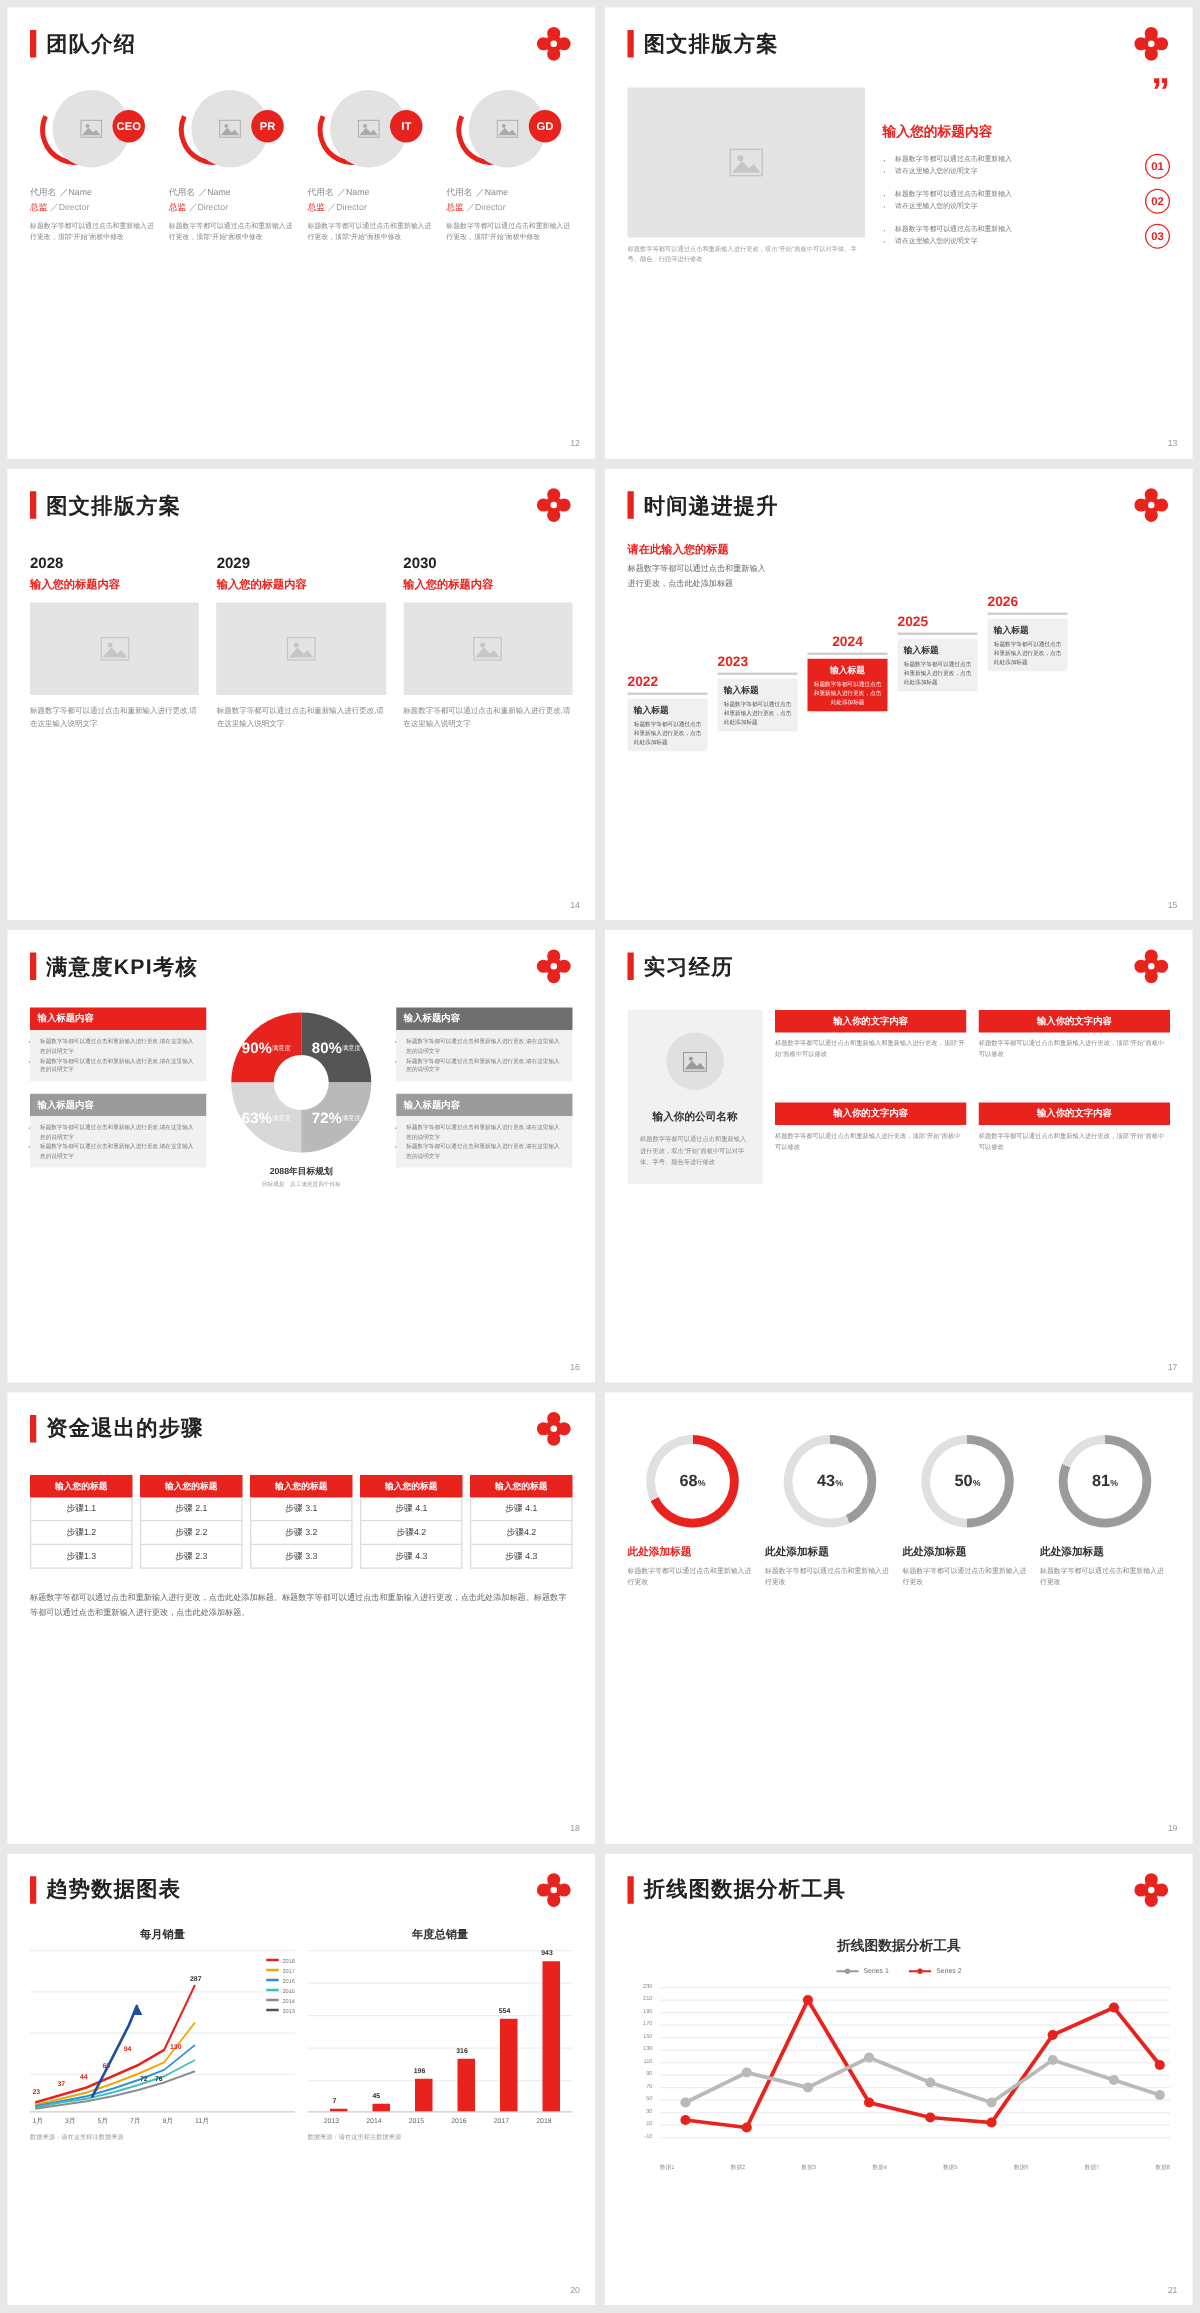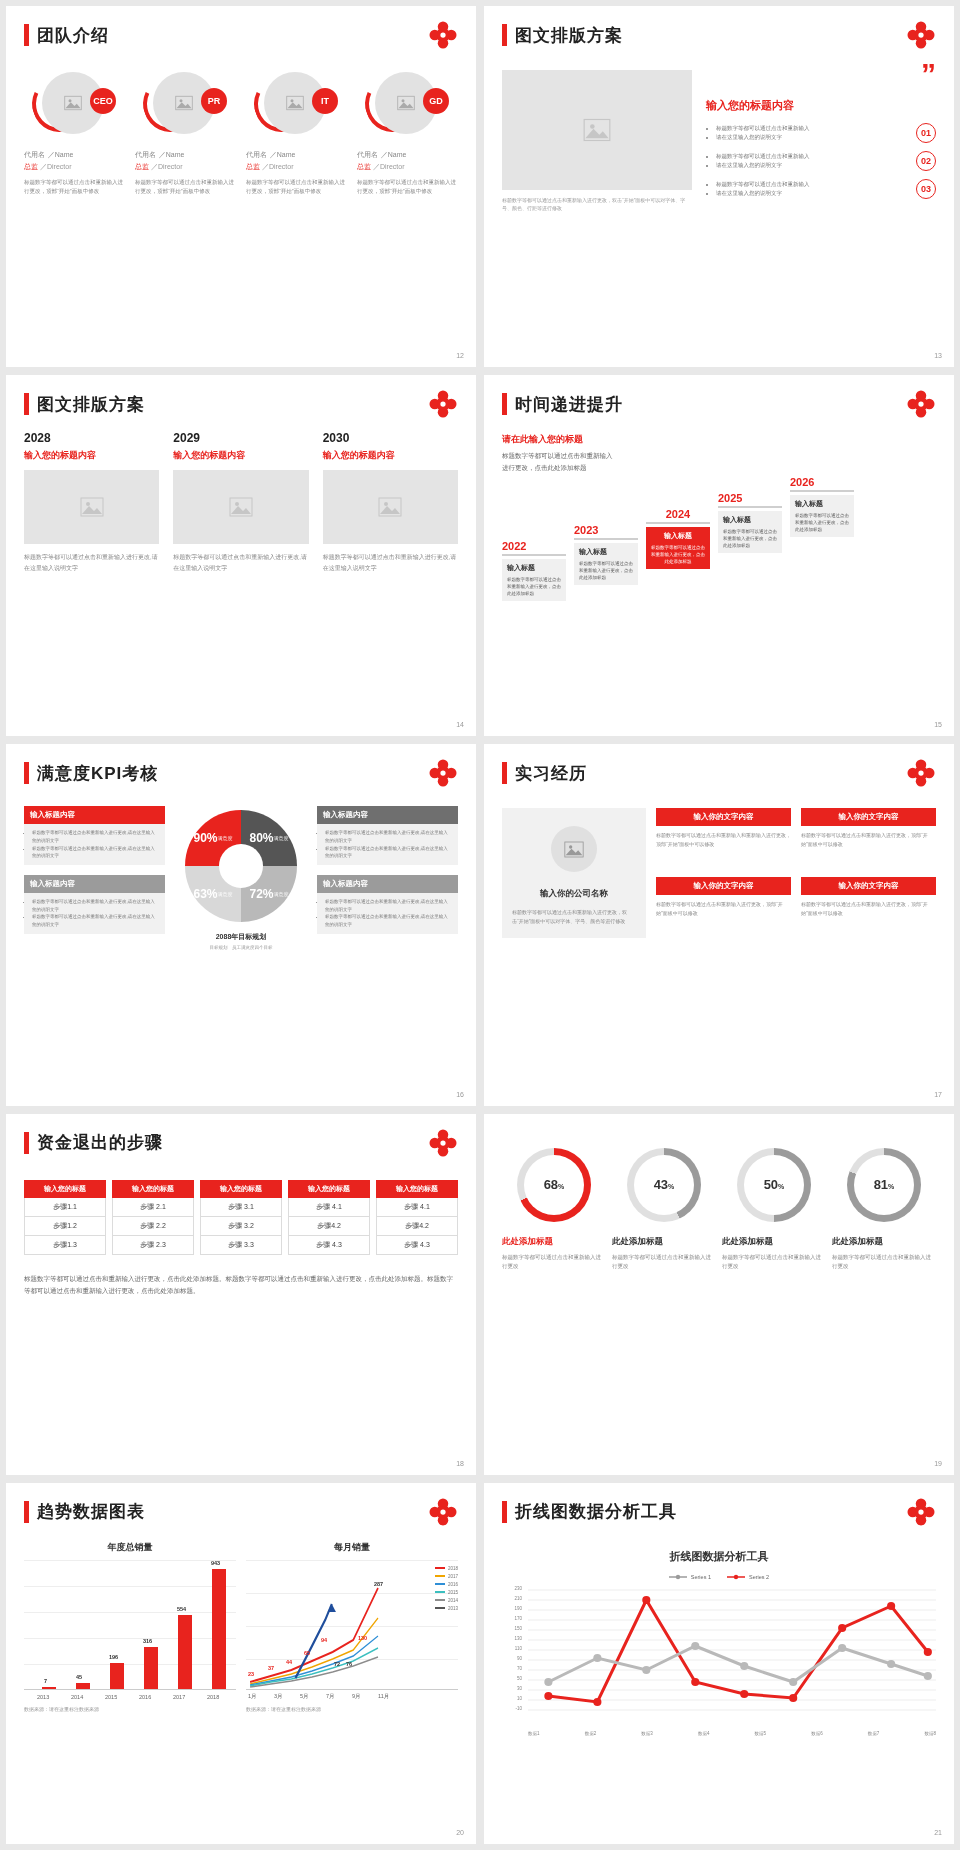--- a/index.html
+++ b/index.html
@@ -61,21 +61,21 @@
   .s13-cap { font-size:5px; color:#999; margin-top:6px; line-height:1.6; }
   .s13-right { flex:1; position:relative; padding-top:6px;}
   .quote { position:absolute; right:0; top:-8px; color:#e8231e; font-size:30px; font-weight:bold; line-height:.8; }
   .s13-title { font-size:11px; font-weight:bold; color:#e8231e; margin:22px 0 10px; }
   .s13-row { display:flex; align-items:center; gap:9px; margin-bottom:8px; }
   .s13-row ul { margin:0; padding-left:10px; flex:1; }
   .s13-row li { font-size:5.5px; color:#777; line-height:1.7; }
   .num-circle { width:20px; height:20px; border-radius:50%; border:1.5px solid #e8231e; color:#e8231e; font-size:9px; font-weight:bold; display:flex; align-items:center; justify-content:center; }
 
   
-  .s14-cols { display:flex; gap:14px; margin-top:12px; }
+  .s14-cols { display:flex; gap:14px; margin-top:24px; }
   .s14-col { flex:1; }
   .s14-year { font-size:12px; font-weight:bold; color:#222; }
   .s14-ttl { font-size:9px; font-weight:bold; color:#e8231e; margin-top:4px; }
   .s14-img { height:74px; margin-top:8px; }
   .s14-txt { font-size:6px; color:#888; line-height:1.8; margin-top:8px; }
 
   
   .s15-lead { margin-top:14px; }
   .s15-lead .h { font-size:9px; font-weight:bold; color:#e8231e; }
   .s15-lead .p { font-size:6.5px; color:#666; line-height:1.8; margin-top:4px; }
@@ -109,21 +109,21 @@
   .q3 { left:0; bottom:0; background:#d8d8d8; color:#fff; border-radius:0 0 0 56px; }
   .q4 { right:0; bottom:0; background:#b9b9b9; border-radius:0 0 56px 0; }
   .q b { font-size:12px; }
   .q i { font-style:normal; font-size:5px; opacity:.9; }
   .donut::after { content:""; position:absolute; left:34px; top:34px; width:44px; height:44px; border-radius:50%; background:#fff; }
   .s16-cap { font-size:7px; font-weight:bold; margin-top:10px; }
   .s16-cap2 { font-size:4.5px; color:#999; margin-top:3px; }
 
   
   .s17 { display:flex; gap:10px; margin-top:20px; }
-  .s17-left { width:144px; background:#f1f1f1; padding:12px 10px; }
+  .s17-left { width:108px; background:#f1f1f1; padding:12px 10px; }
   .s17-avatar { width:46px; height:46px; border-radius:50%; background:#e0e0e0; margin:6px auto 16px; display:flex; align-items:center; justify-content:center; }
   .s17-co { font-size:8.5px; font-weight:bold; text-align:center; }
   .s17-co-d { font-size:5px; color:#888; line-height:1.8; margin-top:8px; }
   .s17-right { flex:1; display:grid; grid-template-columns:1fr 1fr; gap:8px 10px; }
   .s17-card .hd { background:#e8231e; color:#fff; font-size:7.5px; font-weight:bold; text-align:center; padding:4px; }
   .s17-card .bd { font-size:5px; color:#888; line-height:1.8; margin-top:5px; }
 
   
   .s18-tbl { display:flex; gap:6px; margin-top:22px; }
   .s18-col { flex:1; }
@@ -689,50 +689,20 @@
               <circle cx="20" cy="31" r="7"></circle>
               <circle cx="9" cy="20" r="7"></circle>
               <circle cx="31" cy="20" r="7"></circle>
               <rect x="13" y="13" width="14" height="14"></rect>
             </g>
             <circle cx="20" cy="20" r="3.5" fill="#fff"></circle>
           </svg>
       </div>
     </div>
     <div class="s20">
-
-      <div class="s20-half">
-        <div class="s20-ttl">年度总销量</div>
-        <div class="chartbox">
-          <div class="gridline" style="top:0"></div>
-          <div class="gridline" style="top:26px"></div>
-          <div class="gridline" style="top:52px"></div>
-          <div class="gridline" style="top:78px"></div>
-          <div class="gridline" style="top:104px"></div>
-          <div class="bar" style="left:18px; height:2px;"></div>
-          <div class="barlbl" style="left:20px; bottom:5px;">7</div>
-          <div class="bar" style="left:52px; height:6px;"></div>
-          <div class="barlbl" style="left:52px; bottom:9px;">45</div>
-          <div class="bar" style="left:86px; height:26px;"></div>
-          <div class="barlbl" style="left:85px; bottom:29px;">196</div>
-          <div class="bar" style="left:120px; height:42px;"></div>
-          <div class="barlbl" style="left:119px; bottom:45px;">316</div>
-          <div class="bar" style="left:154px; height:74px;"></div>
-          <div class="barlbl" style="left:153px; bottom:77px;">554</div>
-          <div class="bar" style="left:188px; height:120px;"></div>
-          <div class="barlbl" style="left:187px; bottom:123px;">943</div>
-          <div class="xlbl" style="left:13px;">2013</div>
-          <div class="xlbl" style="left:47px;">2014</div>
-          <div class="xlbl" style="left:81px;">2015</div>
-          <div class="xlbl" style="left:115px;">2016</div>
-          <div class="xlbl" style="left:149px;">2017</div>
-          <div class="xlbl" style="left:183px;">2018</div>
-        </div>
-        <div class="src">数据来源：请在这里标注数据来源</div>
-      </div>
 
       <div class="s20-half">
         <div class="s20-ttl">每月销量</div>
         <div class="chartbox">
           <div class="gridline" style="top:0"></div>
           <div class="gridline" style="top:33px"></div>
           <div class="gridline" style="top:66px"></div>
           <div class="gridline" style="top:99px"></div>
           <svg viewBox="0 0 200 130" preserveAspectRatio="none" style="position:absolute;left:0;top:0;width:165px;height:130px;">
             <polyline points="5,122 30,116 55,110 80,101 105,92 130,80 160,28" fill="none" stroke="#e8231e" stroke-width="2"></polyline>
@@ -777,20 +747,50 @@
                 <i style="background:#555"></i>
                 <span>2013</span>
               </div>
           </div>
           <div class="xlbl" style="left:2px;">1月</div>
           <div class="xlbl" style="left:28px;">3月</div>
           <div class="xlbl" style="left:54px;">5月</div>
           <div class="xlbl" style="left:80px;">7月</div>
           <div class="xlbl" style="left:106px;">9月</div>
           <div class="xlbl" style="left:132px;">11月</div>
+        </div>
+        <div class="src">数据来源：请在这里标注数据来源</div>
+      </div>
+
+      <div class="s20-half">
+        <div class="s20-ttl">年度总销量</div>
+        <div class="chartbox">
+          <div class="gridline" style="top:0"></div>
+          <div class="gridline" style="top:26px"></div>
+          <div class="gridline" style="top:52px"></div>
+          <div class="gridline" style="top:78px"></div>
+          <div class="gridline" style="top:104px"></div>
+          <div class="bar" style="left:18px; height:2px;"></div>
+          <div class="barlbl" style="left:20px; bottom:5px;">7</div>
+          <div class="bar" style="left:52px; height:6px;"></div>
+          <div class="barlbl" style="left:52px; bottom:9px;">45</div>
+          <div class="bar" style="left:86px; height:26px;"></div>
+          <div class="barlbl" style="left:85px; bottom:29px;">196</div>
+          <div class="bar" style="left:120px; height:42px;"></div>
+          <div class="barlbl" style="left:119px; bottom:45px;">316</div>
+          <div class="bar" style="left:154px; height:74px;"></div>
+          <div class="barlbl" style="left:153px; bottom:77px;">554</div>
+          <div class="bar" style="left:188px; height:120px;"></div>
+          <div class="barlbl" style="left:187px; bottom:123px;">943</div>
+          <div class="xlbl" style="left:13px;">2013</div>
+          <div class="xlbl" style="left:47px;">2014</div>
+          <div class="xlbl" style="left:81px;">2015</div>
+          <div class="xlbl" style="left:115px;">2016</div>
+          <div class="xlbl" style="left:149px;">2017</div>
+          <div class="xlbl" style="left:183px;">2018</div>
         </div>
         <div class="src">数据来源：请在这里标注数据来源</div>
       </div>
     </div>
     <div class="slide-num">20</div>
   </div>
 
   <div class="slide">
     <div class="head">
       <div class="title-wrap">

